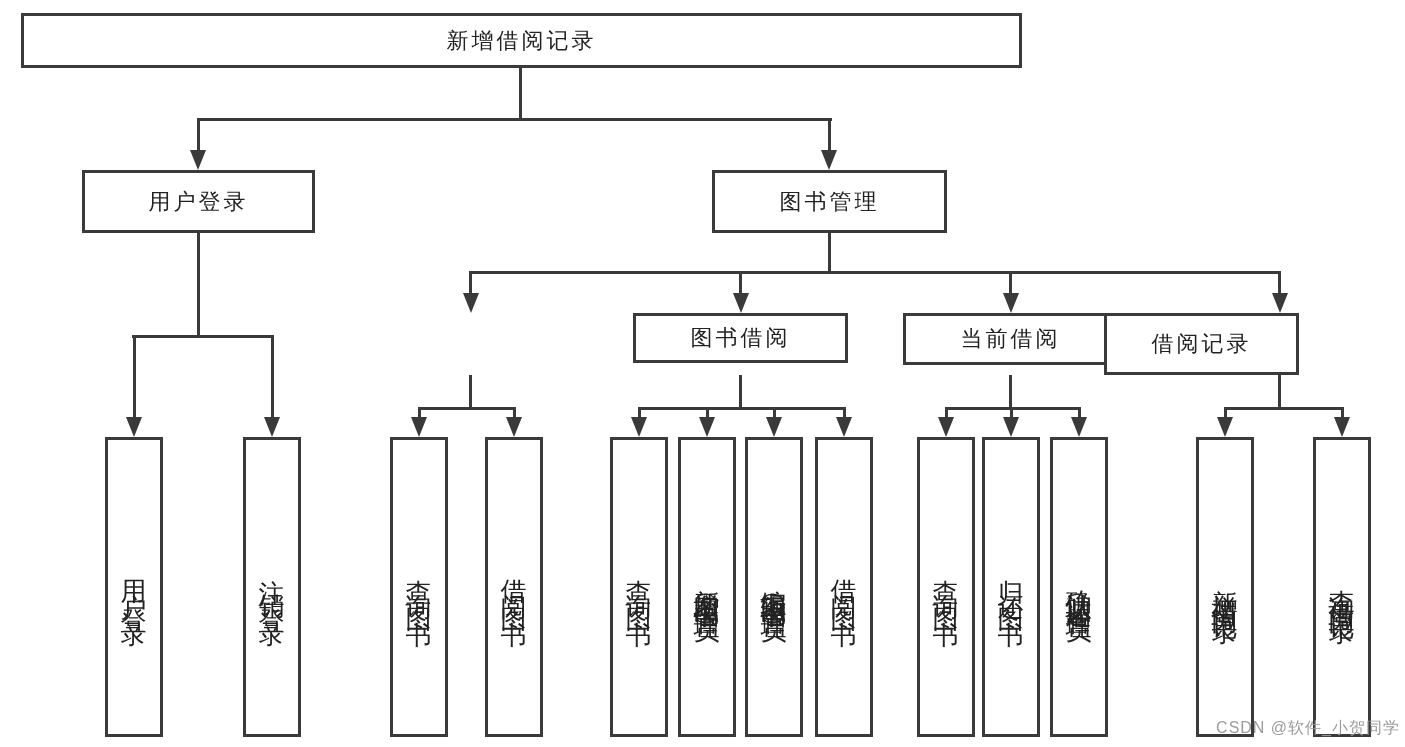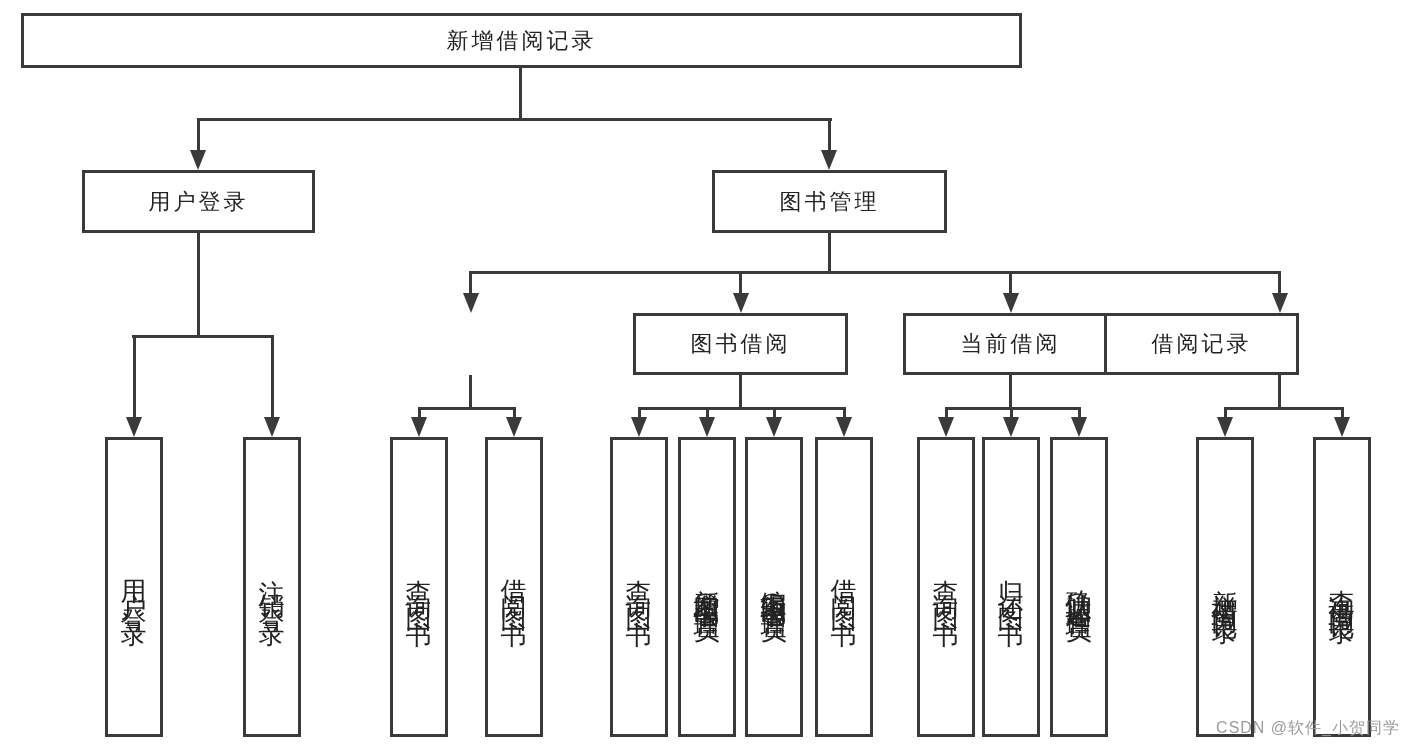--- a/index.html
+++ b/index.html
@@ -79,24 +79,24 @@
   <div class="hline" style="left:469px;top:271px;width:812px"></div>
   <div class="vline" style="left:469px;top:271px;height:24px"></div>
   <div class="arrow" style="left:463px;top:293px"></div>
   <div class="vline" style="left:739px;top:271px;height:24px"></div>
   <div class="arrow" style="left:733px;top:293px"></div>
   <div class="vline" style="left:1009px;top:271px;height:24px"></div>
   <div class="arrow" style="left:1003px;top:293px"></div>
   <div class="vline" style="left:1278px;top:271px;height:24px"></div>
   <div class="arrow" style="left:1272px;top:293px"></div>
 
-  <div class="box" style="left:633px;top:313px;width:215px;height:62px">
+  <div class="box" style="left:633px;top:313px;width:215px;height:50px">
     <span class="h-label">图书借阅</span>
   </div>
-  <div class="box" style="left:903px;top:313px;width:215px;height:62px">
+  <div class="box" style="left:903px;top:313px;width:215px;height:52px">
     <span class="h-label">当前借阅</span>
   </div>
   <div class="box" style="left:1104px;top:313px;width:195px;height:62px">
     <span class="h-label">借阅记录</span>
   </div>
 
   <div class="vline" style="left:469px;top:375px;height:35px"></div>
   <div class="hline" style="left:418px;top:407px;width:98px"></div>
   <div class="vline" style="left:418px;top:407px;height:10px"></div>
   <div class="arrow" style="left:411px;top:417px"></div>

